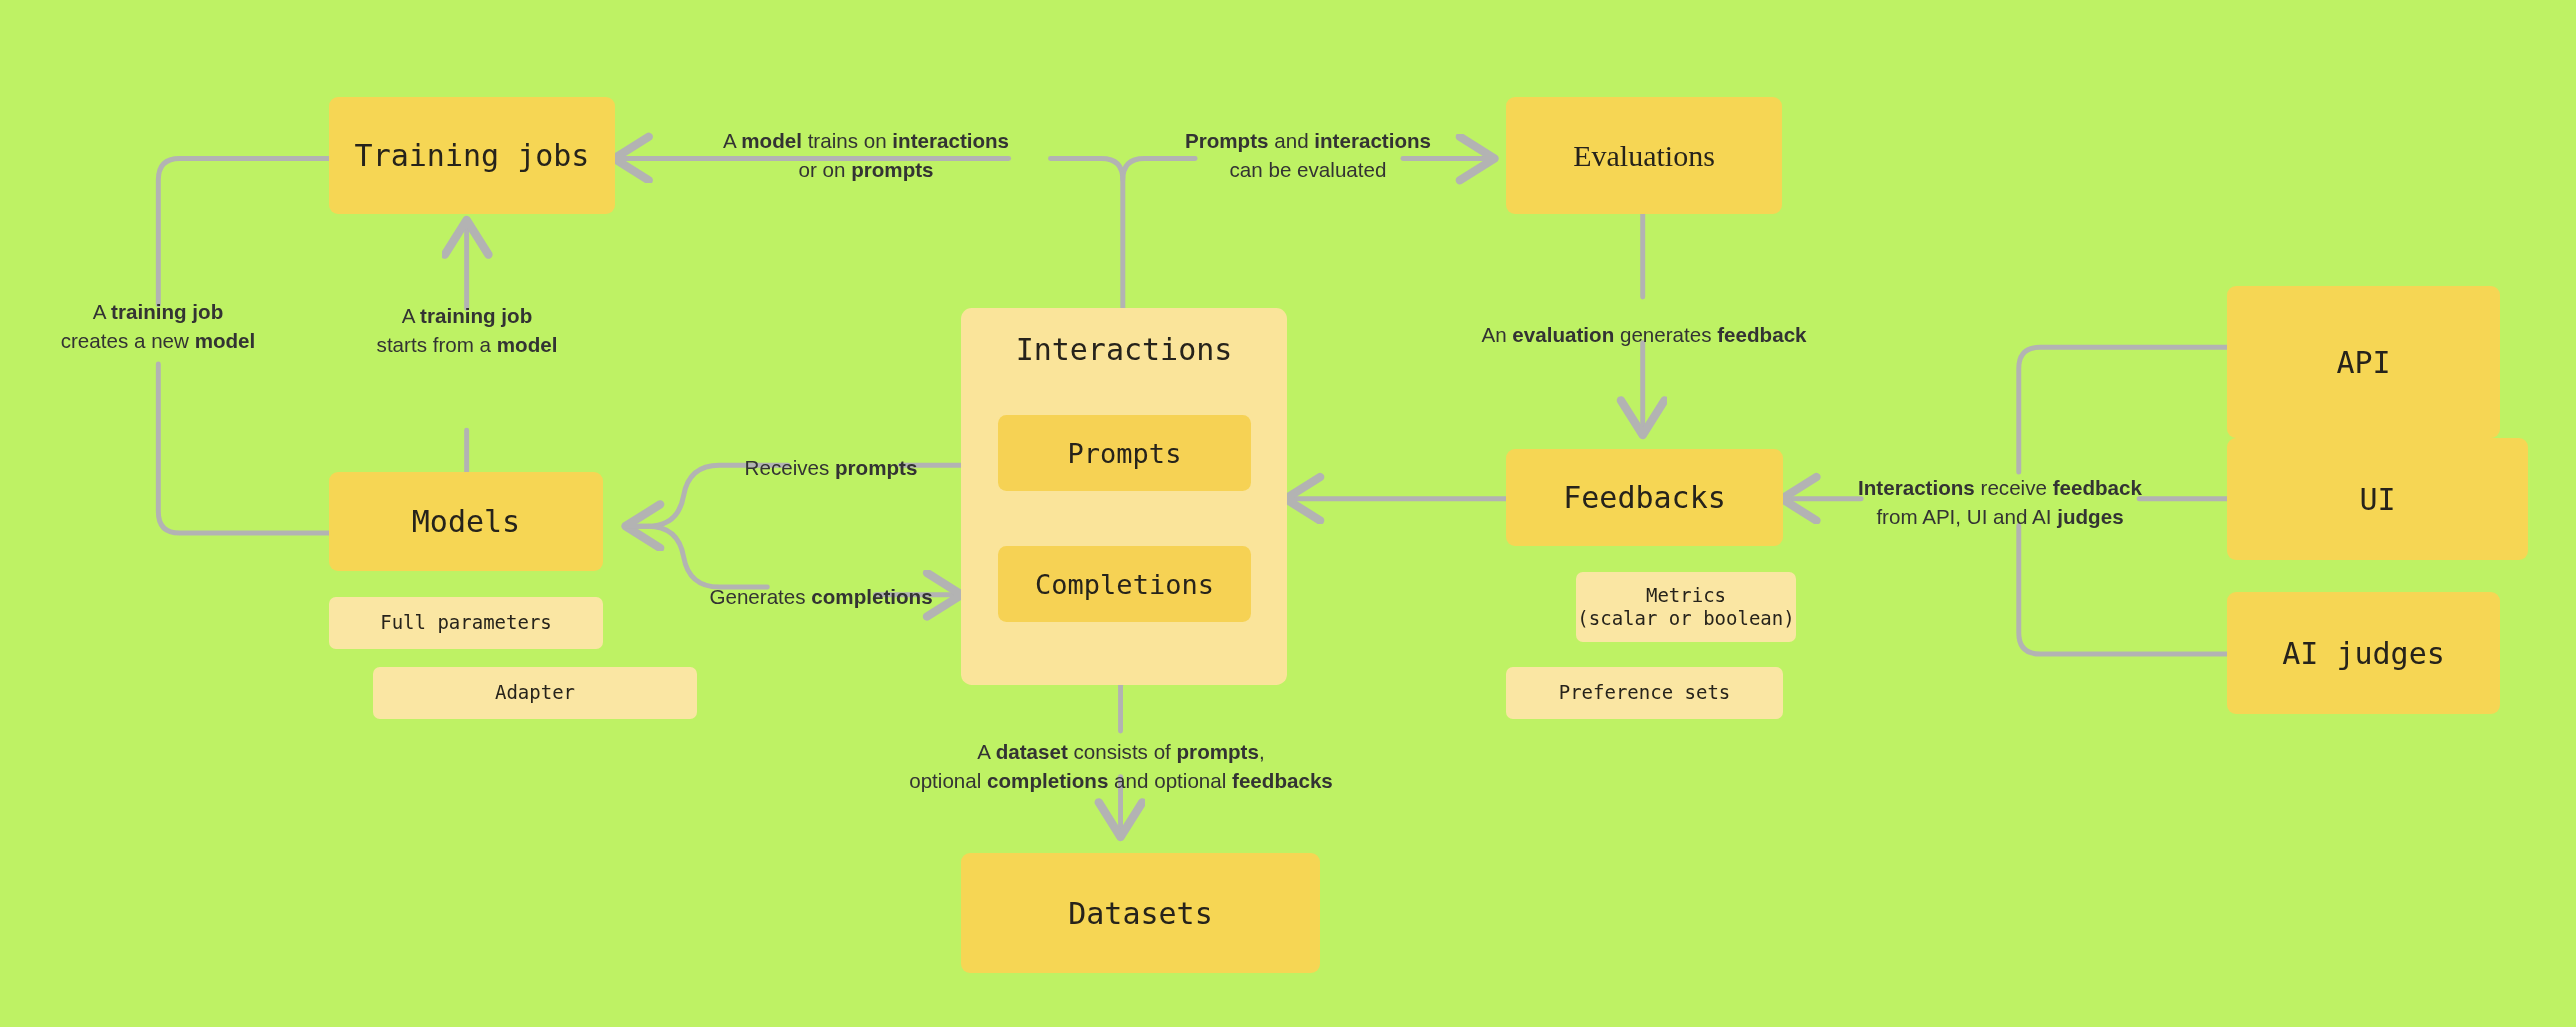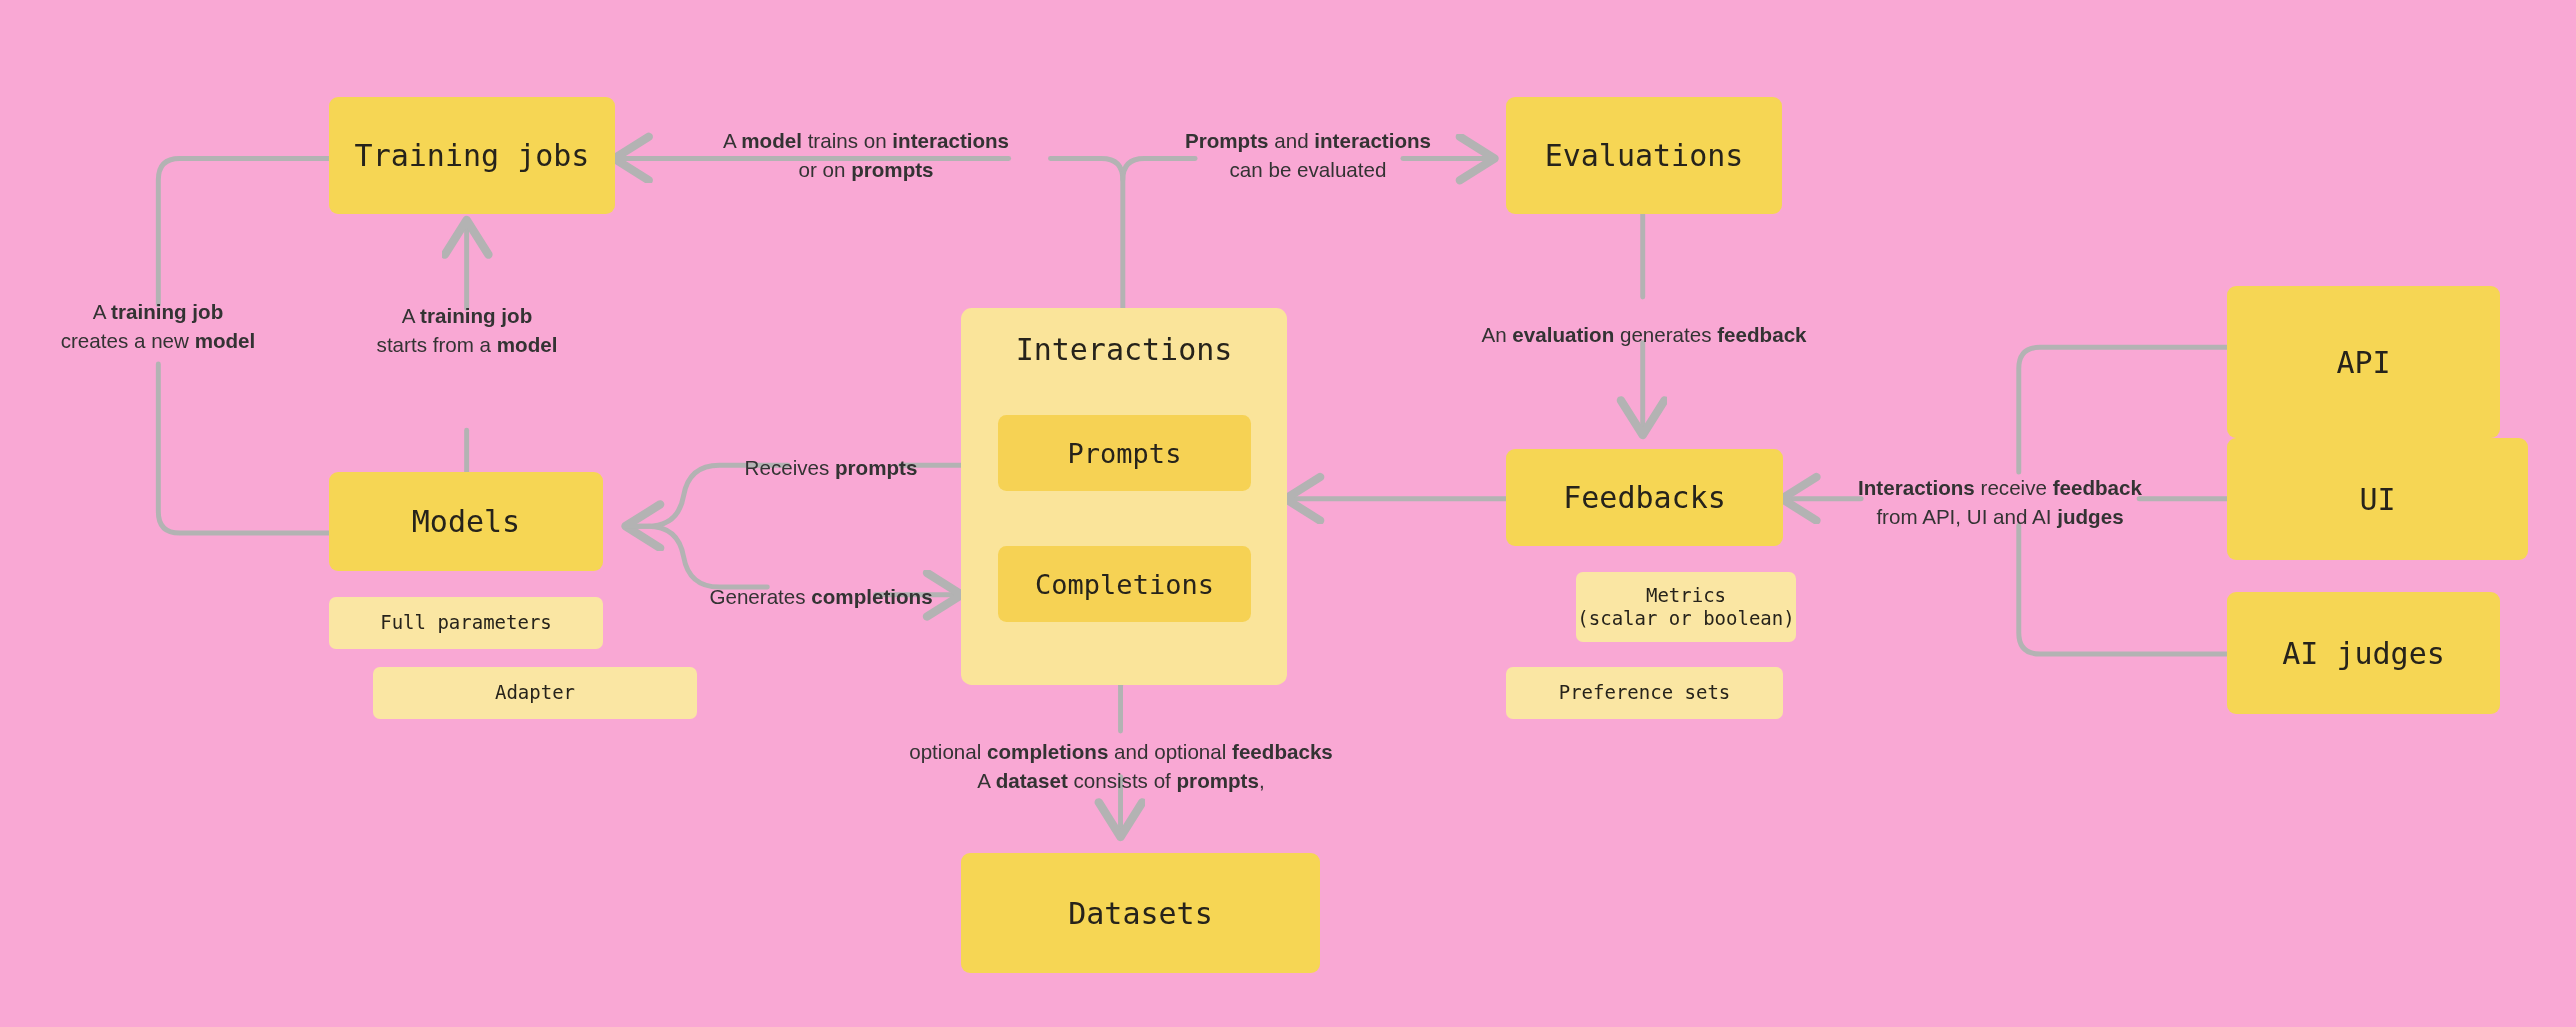--- a/index.html
+++ b/index.html
@@ -10,21 +10,21 @@
   body {
     width: 2576px;
     height: 1028px;
     font-family: "Liberation Sans", sans-serif;
     overflow: hidden;
   }
   #canvas {
     position: relative;
     width: 2576px;
     height: 1028px;
-    background: #f9a8d4;
+    background: #bef264;
   }
   #wires {
     position: absolute;
     left: 0; top: 0;
     width: 2576px;
     height: 1028px;
     pointer-events: none;
   }
 
   
@@ -134,21 +134,21 @@
       <path d="M2926,655 L2810,655"></path>
       <path d="M2445,655 L2342,655" marker-end="url(#ah)"></path>
 
       <path d="M1472,900 L1472,960"></path>
       <path d="M1472,1020 L1472,1098" marker-end="url(#ah)"></path>
     </g>
   </svg>
 
   <div class="node" style="left:329px; top:97px; width:286px; height:117px;">Training jobs</div>
 
-  <div class="node" style="left:1506px; top:97px; width:276px; height:117px;">Evaluations</div>
+  <div class="node" style="left:1506px; top:97px; width:276px; height:117px;font-family:Liberation Serif, serif;">Evaluations</div>
 
   <div class="node" style="left:329px; top:472px; width:274px; height:99px;">Models</div>
   <div class="node sub" style="left:329px; top:597px; width:274px; height:52px;">Full parameters</div>
   <div class="node sub" style="left:329px; top:667px; width:324px; height:52px;margin-left:44px;">Adapter</div>
 
   <div class="group" style="left:961px; top:308px; width:326px; height:377px;">
     <div class="group-title" style="top:24px;">Interactions</div>
     <div class="inner" style="left:37px; top:107px; width:253px; height:76px;">Prompts</div>
     <div class="inner" style="left:37px; top:238px; width:253px; height:76px;">Completions</div>
   </div>
@@ -195,18 +195,18 @@
   <div class="elabel" style="left:1644px; top:320px;">
       <span class="l"><span>An </span><b>evaluation</b><span> generates </span><b>feedback</b></span>
     </div>
 
   <div class="elabel" style="left:2000px; top:473px;">
       <span class="l"><b>Interactions</b><span> receive </span><b>feedback</b></span>
       <span class="l"><span>from API, UI and AI </span><b>judges</b></span>
     </div>
 
   <div class="elabel" style="left:1121px; top:737px;">
+      <span class="l"><span>A </span><b>dataset</b><span> consists of </span><b>prompts</b><span>,</span></span>
       <span class="l"><span>optional </span><b>completions</b><span> and optional </span><b>feedbacks</b></span>
-      <span class="l"><span>A </span><b>dataset</b><span> consists of </span><b>prompts</b><span>,</span></span>
     </div>
 
 </div>
 
 
 </body></html>

